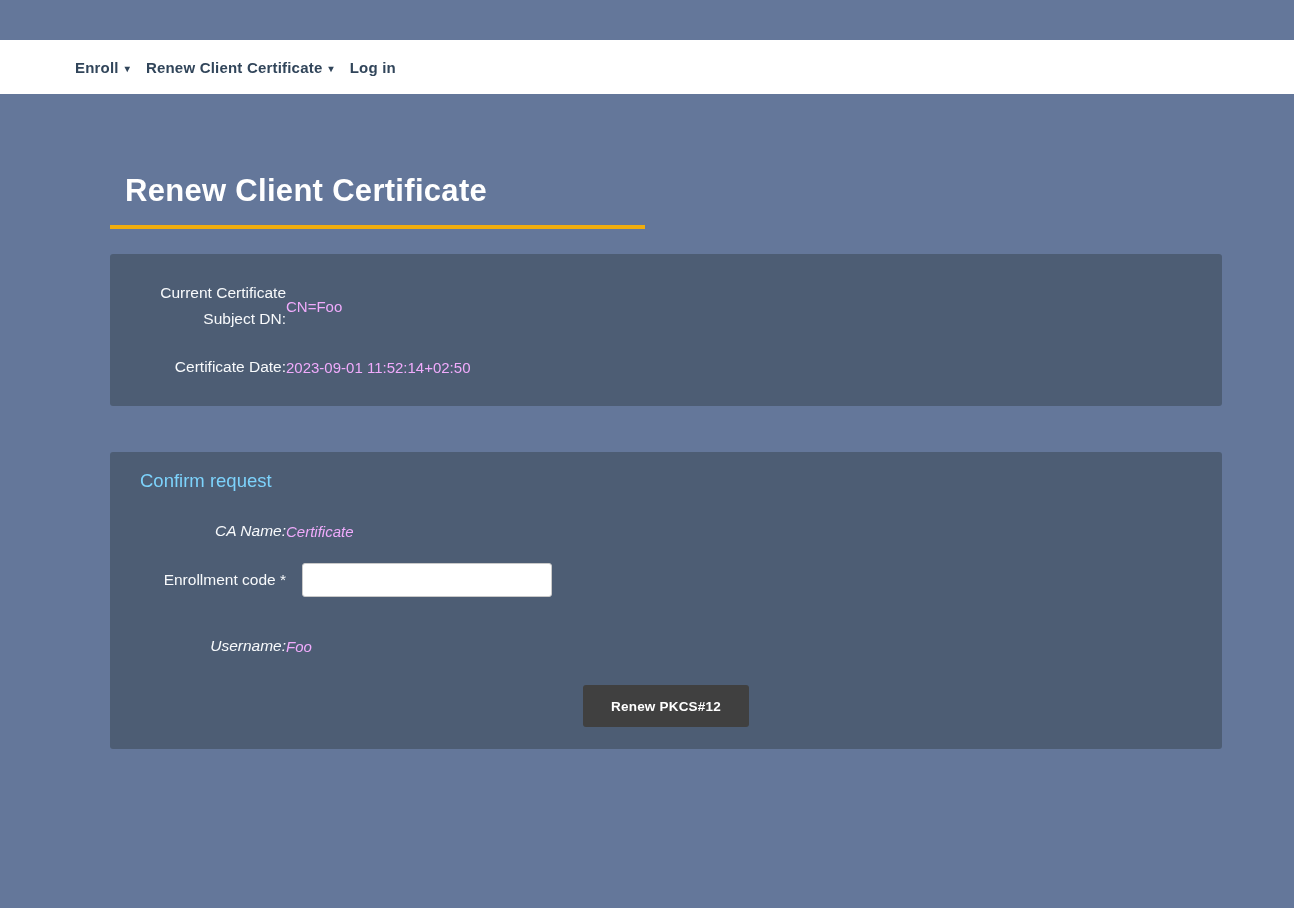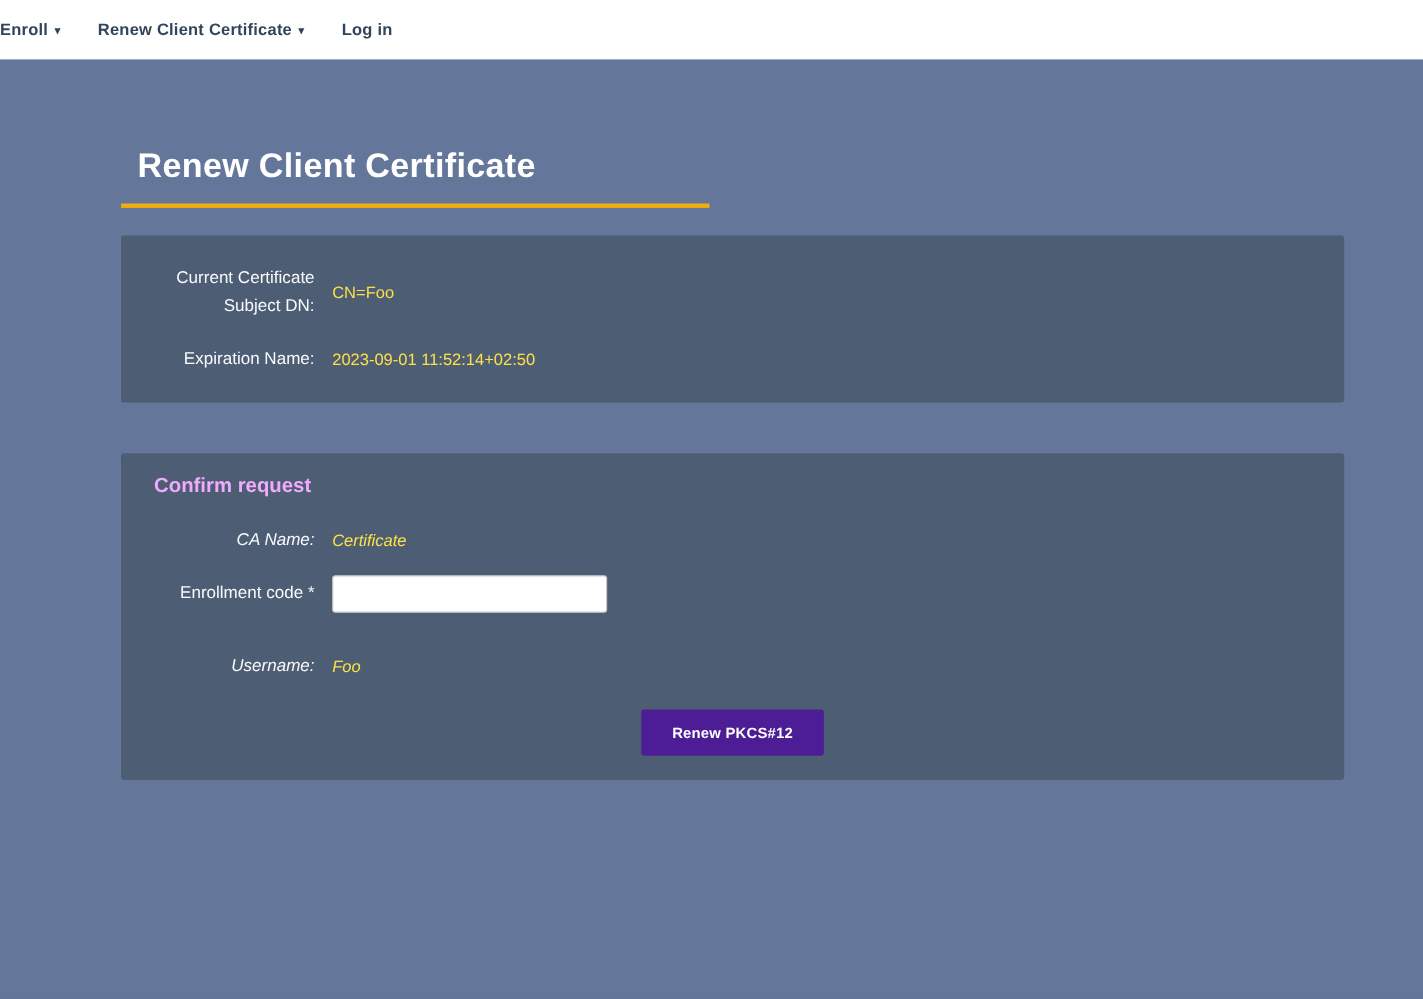--- a/index.html
+++ b/index.html
@@ -9,21 +9,23 @@
     background: #64779a;
     font-family: "Liberation Sans", sans-serif;
     overflow: hidden;
   }
 
   
   .navbar {
     width: 100%; height: 54px;
     background: #ffffff;
     display: flex; align-items: center;
-    gap: 34px;
+    padding-left: 75px;
+    gap: 16px;
+    margin-top: 40px;
   }
   .nav-item {
     font-size: 15px;
     font-weight: bold;
     color: #31455a;
     letter-spacing: 0.2px;
     cursor: pointer;
     display: flex; align-items: center;
     white-space: nowrap;
   }
@@ -57,42 +59,41 @@
   .panel.current-cert {
     margin-top: 25px;
     padding: 26px 30px 26px 30px;
   }
   .panel.confirm {
     margin-top: 46px;
     padding: 18px 30px 10px 30px;
   }
   .panel-heading {
     font-size: 18.5px;
-    font-weight: bold;
-    color: #f0abfc;
+    font-weight: normal;
+    color: #7dd3fc;
     margin: 0 0 22px 0;
   }
 
   
   .form-row {
     display: flex;
     align-items: center;
   }
   .form-row .lbl {
     flex: 0 0 146px;
     width: 146px;
     text-align: right;
     font-size: 15.5px;
     line-height: 26px;
     color: #f8fafc;
   }
   .form-row .val {
-    margin-left: 16px;
     font-size: 15px;
-    color: #fde047;
+    color: #f0abfc;
   }
   .current-cert .form-row.dn { margin-bottom: 22px; }
   .confirm .form-row.info {
     min-height: 34px;
     margin-bottom: 15px;
     font-style: italic;
   }
   .confirm .form-row.input-row { min-height: 34px; }
   .confirm .form-row.input-row.first { margin-bottom: 32px; }
 
@@ -110,21 +111,21 @@
 
   
   .button-row {
     display: flex;
     justify-content: center;
     margin-top: 22px;
     padding-bottom: 12px;
   }
   .submit-btn {
     min-width: 140px; height: 42px;
-    background: #4c1d95;
+    background: #404040;
     color: #ffffff;
     font-family: "Liberation Sans", sans-serif;
     font-size: 13.5px;
     font-weight: bold;
     border: none;
     border-radius: 3px;
     padding: 0 28px;
     cursor: pointer;
     letter-spacing: 0.2px;
   }
@@ -148,21 +149,21 @@
 
 <h1 class="page-title">Renew Client Certificate</h1>
 <div class="title-underline"></div>
 
 <section class="panel current-cert">
   <div class="form-row dn">
     <div class="lbl">Current Certificate Subject DN:</div>
     <div class="val">CN=Foo</div>
   </div>
   <div class="form-row">
-    <div class="lbl">Expiration Name:</div>
+    <div class="lbl">Certificate Date:</div>
     <div class="val">2023-09-01 11:52:14+02:50</div>
   </div>
 </section>
 
 <section class="panel confirm">
   <h2 class="panel-heading">Confirm request</h2>
 
   <div class="form-row info">
     <div class="lbl">CA Name:</div>
     <div class="val">Certificate</div>

